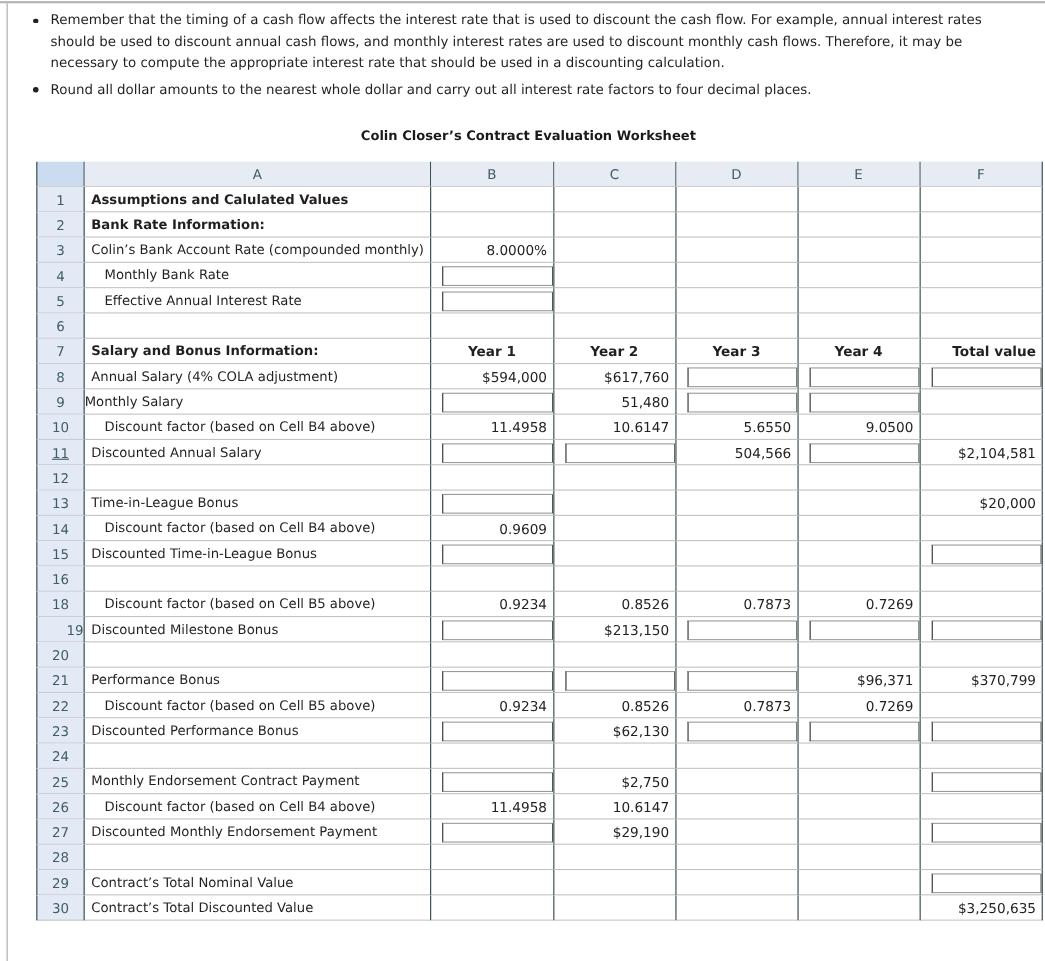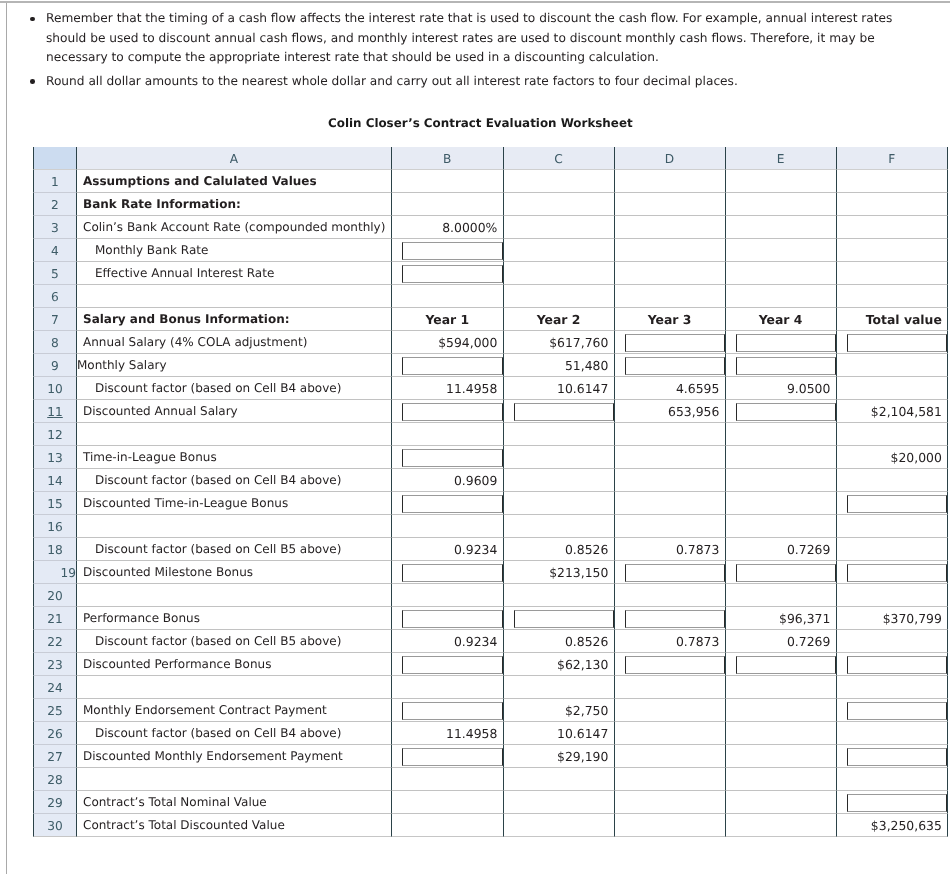--- a/index.html
+++ b/index.html
@@ -166,34 +166,34 @@
         <td class="vr" style="width: 111px;">
           <span class="ibox"></span>
         </td>
         <td class="vr num" style="width: 111.5px;"></td>
       </tr>
       <tr>
         <td class="rh" style="width: 26px;">10</td>
         <td class="ca vr" style="width: 315px; padding-left: 18px;">Discount factor (based on Cell B4 above)</td>
         <td class="vr num" style="width: 111.5px;">11.4958</td>
         <td class="vr num" style="width: 111px;">10.6147</td>
-        <td class="vr num" style="width: 111px;">4.6595</td>
+        <td class="vr num" style="width: 111px;">5.6550</td>
         <td class="vr num" style="width: 111px;">9.0500</td>
         <td class="vr num" style="width: 111.5px;"></td>
       </tr>
       <tr>
         <td class="rh" style="width: 44px; text-decoration: underline;">11</td>
         <td class="ca vr" style="width: 315px; padding-left: 6px;">Discounted Annual Salary</td>
         <td class="vr" style="width: 111.5px;">
           <span class="ibox"></span>
         </td>
         <td class="vr" style="width: 111px;">
           <span class="ibox"></span>
         </td>
-        <td class="vr num" style="width: 111px;">653,956</td>
+        <td class="vr num" style="width: 111px;">504,566</td>
         <td class="vr" style="width: 111px;">
           <span class="ibox"></span>
         </td>
         <td class="vr num" style="width: 111.5px;">$2,104,581</td>
       </tr>
       <tr>
         <td class="rh" style="width: 26px;">12</td>
         <td class="ca vr" style="width: 315px; padding-left: 6px;"></td>
         <td class="vr num" style="width: 111.5px;"></td>
         <td class="vr num" style="width: 111px;"></td>

